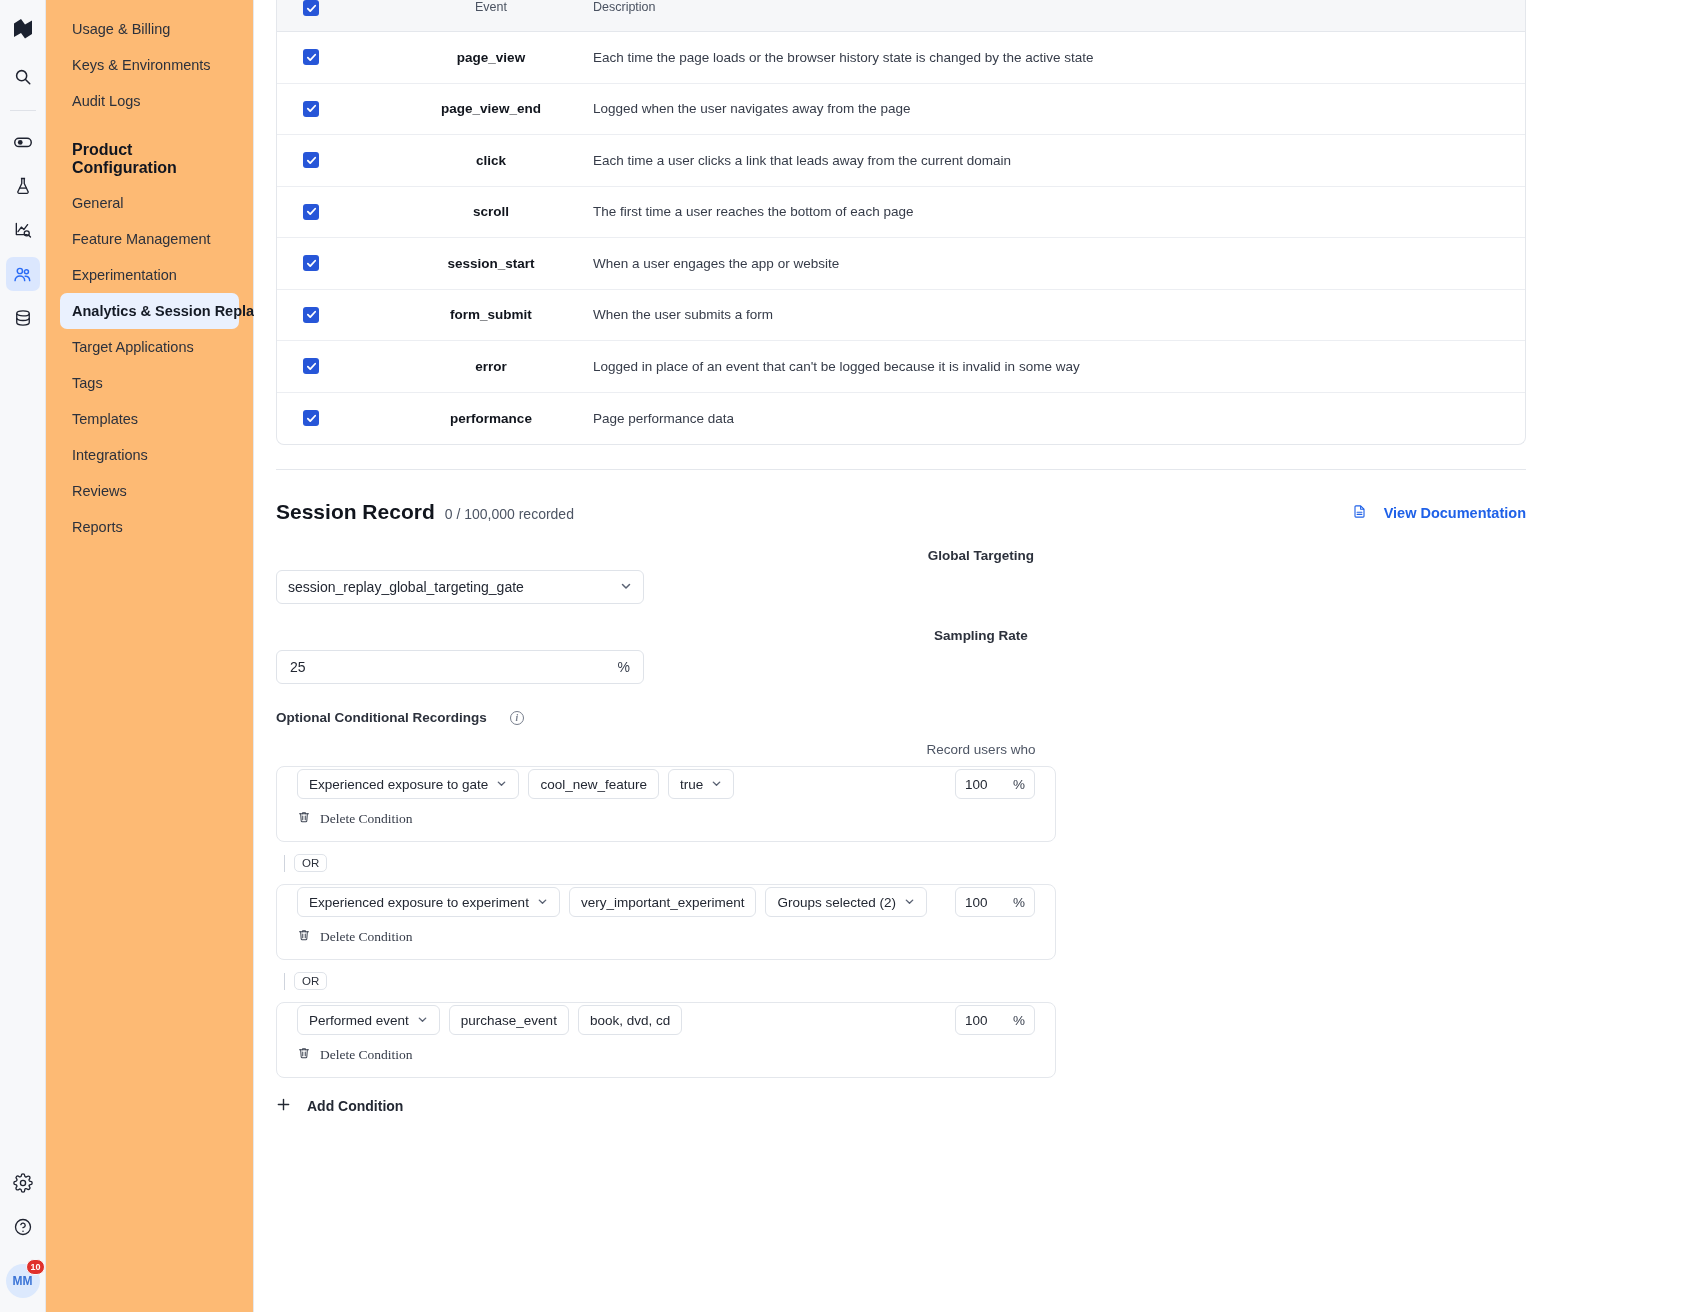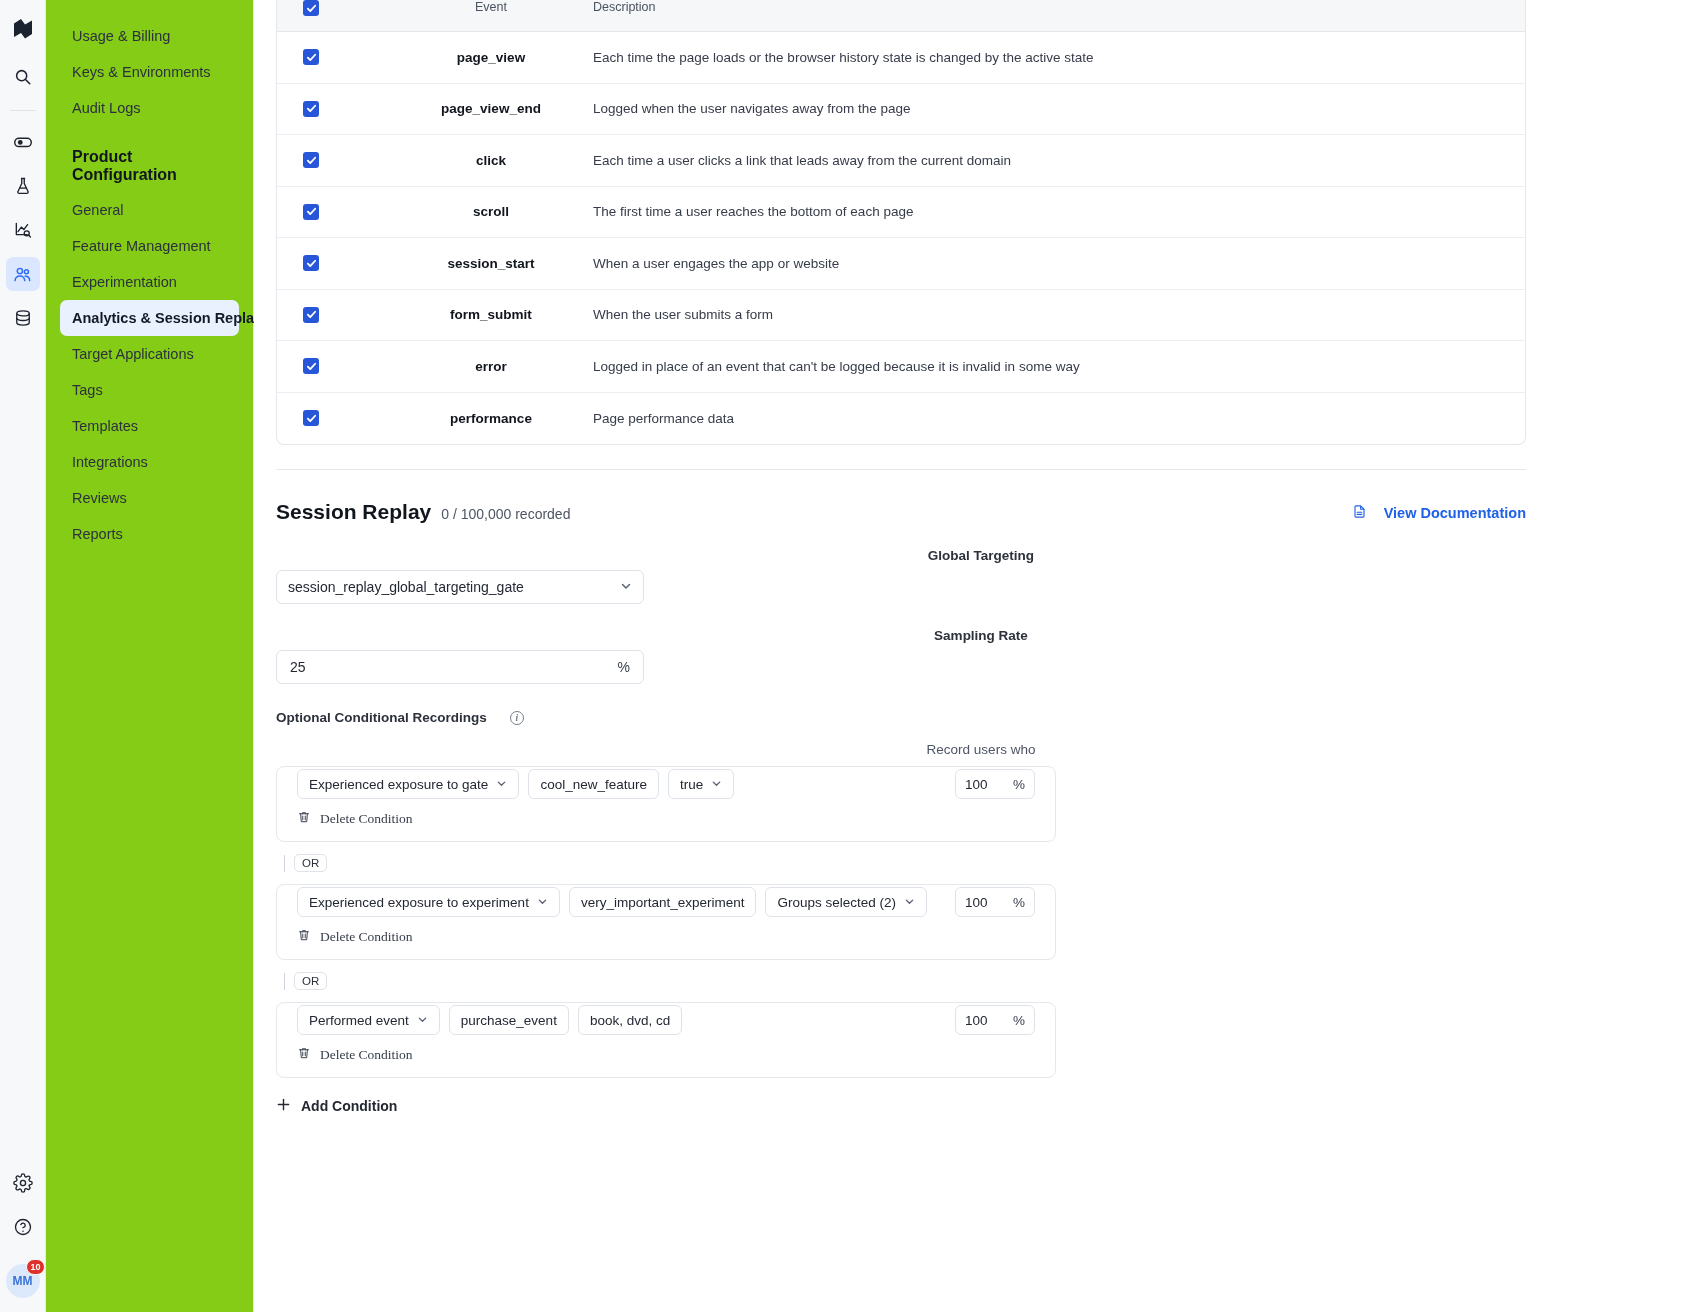--- a/index.html
+++ b/index.html
@@ -42,23 +42,23 @@
     background: #e0302c; color: #fff;
     font-size: 9px; font-weight: 700;
     min-width: 16px; height: 16px; border-radius: 9px;
     display: flex; align-items: center; justify-content: center;
     padding: 0 3px; border: 1.5px solid #f7f8fa;
   }
 
   
   .nav {
     width: 208px; min-width: 208px; height: 100%;
-    background: #84cc16;
+    background: #fdba74;
     border-right: 1px solid #e6e8ec;
-    padding: 12px 14px;
+    padding: 5px 14px;
     position: relative;
   }
   .nav-item {
     height: 36px; display: flex; align-items: center;
     padding: 0 12px; border-radius: 7px;
     font-size: 14.5px; color: #2c313c; white-space: nowrap;
   }
   .nav-item.active { background: #eaf1fe; color: #141a25; font-weight: 700; }
   .nav-head {
     font-size: 16px; font-weight: 700; color: #101520;
@@ -182,21 +182,21 @@
   .or-wrap {
     display: flex; align-items: center; height: 42px;
     padding-left: 8px; gap: 9px;
   }
   .or-tick { width: 1px; height: 17px; background: #cfd4dd; }
   .or-chip {
     border: 1px solid #dfe3e9; border-radius: 5px;
     padding: 2px 7px; font-size: 11.5px; color: #2c313c; background: #fff;
   }
   .add-cond {
-    display: flex; align-items: center; gap: 10px;
+    display: flex; align-items: center; gap: 16px;
     margin-top: 19px; font-size: 14px; font-weight: 700; color: #232833;
   }
   svg { flex: none; }
 </style>
 </head>
 <body>
 
 <div class="app">
 
   <div class="rail">
@@ -391,21 +391,21 @@
               </span>
           </div>
           <div class="c-event">performance</div>
           <div class="c-desc">Page performance data</div>
         </div>
       </div>
 
       <div class="divider"></div>
 
       <div class="sr-head">
-        <div class="sr-title">Session Replay</div>
+        <div class="sr-title">Session Record</div>
         <div class="sr-sub">0 / 100,000 recorded</div>
         <div class="doc-link">
           <span>
             <svg width="15" height="15" viewBox="0 0 20 20" fill="none" stroke="#1f61e8" stroke-width="1.5" stroke-linejoin="round">
                 <path d="M11.5 2.5H5.2a1.2 1.2 0 0 0-1.2 1.2v12.6a1.2 1.2 0 0 0 1.2 1.2h9.6a1.2 1.2 0 0 0 1.2-1.2V7z"></path>
                 <path d="M11.5 2.5V7H16"></path>
                 <path d="M6.8 11h6.4M6.8 13.8h6.4" stroke-linecap="round"></path>
               </svg>
           </span>
           <span>View Documentation</span>

